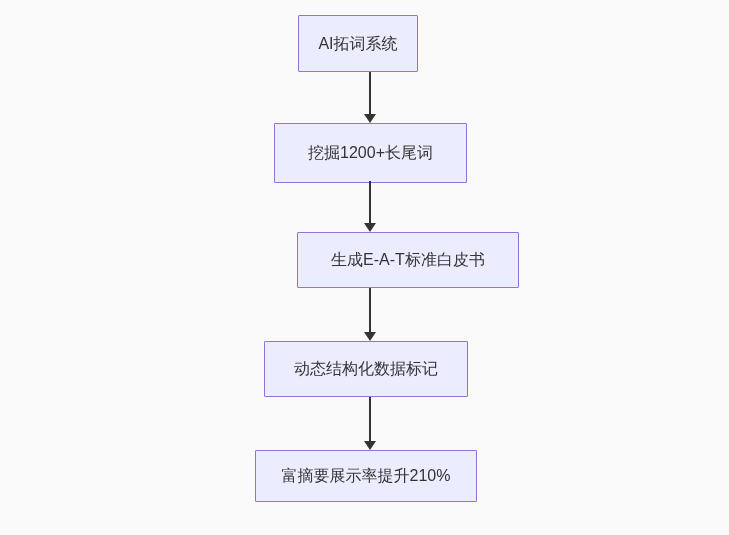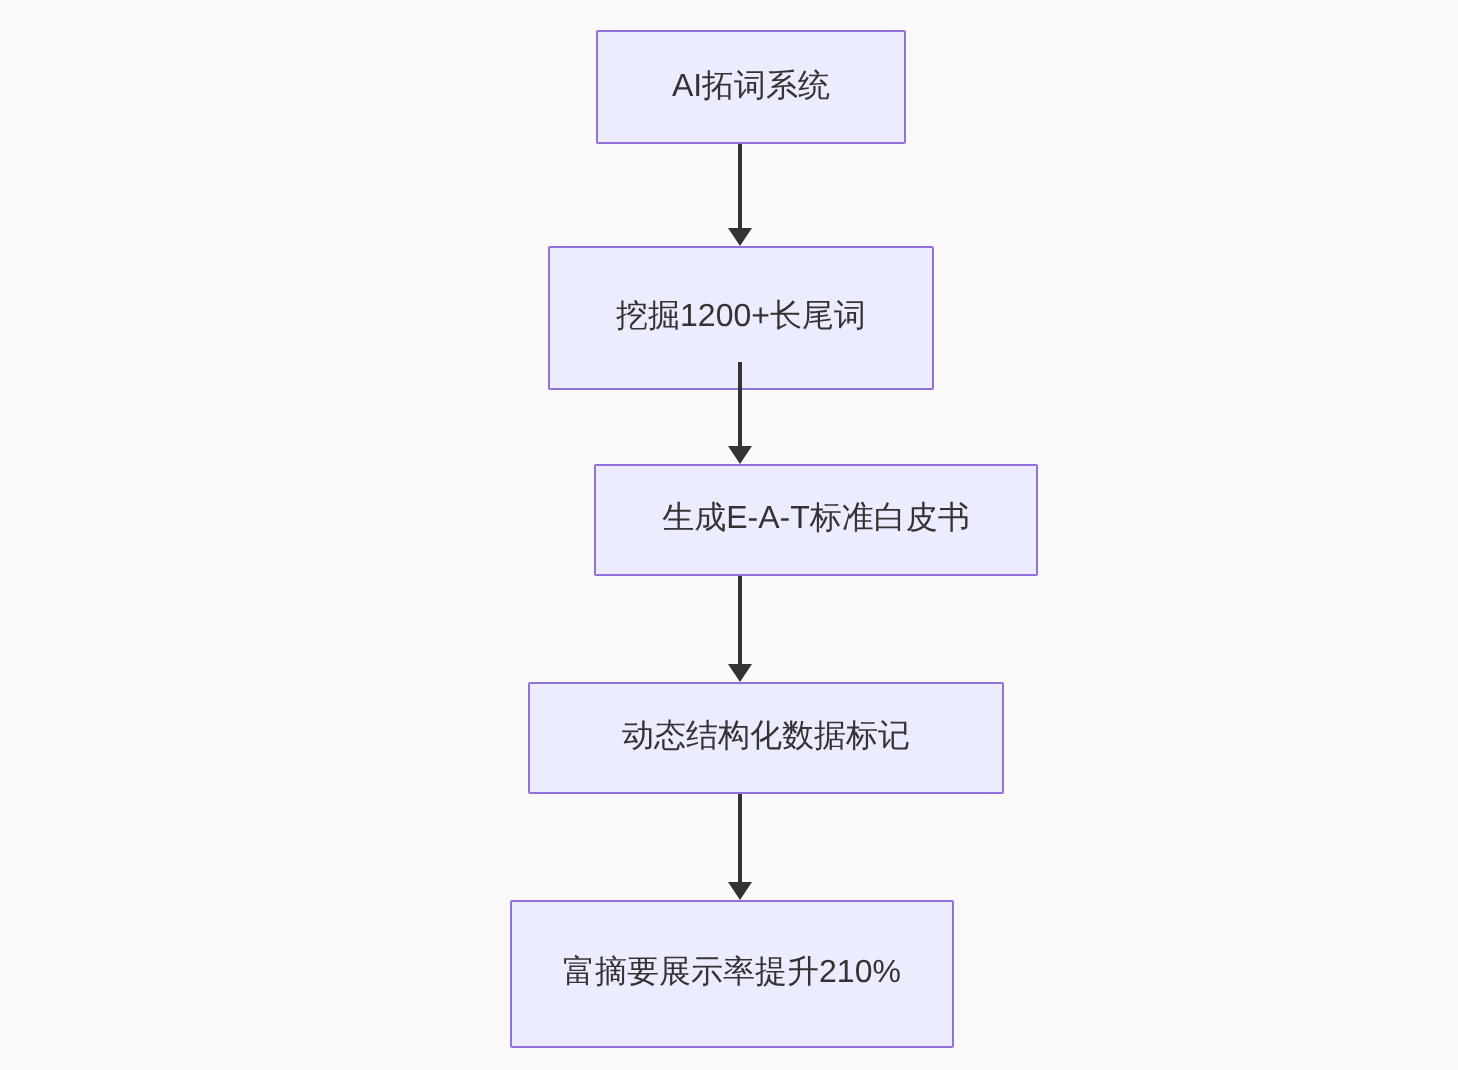--- a/index.html
+++ b/index.html
@@ -53,53 +53,53 @@
     border-left: 6px solid transparent;
     border-right: 6px solid transparent;
     border-top: 9px solid var(--arrow, #333333);
   }
 </style>
 </head>
 <body>
 
 <div class="canvas">
 
-  <div class="node" style="left:298px; top:15px; width:155px; height:57px;">
+  <div class="node" style="left:298px; top:15px; width:120px; height:57px;">
     <span>AI拓词系统</span>
   </div>
 
   <div class="arrow" style="left:364px; top:72px; height:51px;">
     <div class="arrow-line"></div>
     <div class="arrow-head"></div>
   </div>
 
-  <div class="node" style="left:274px; top:123px; width:193px; height:72px;">
+  <div class="node" style="left:274px; top:123px; width:193px; height:60px;">
     <span>挖掘1200+长尾词</span>
   </div>
 
   <div class="arrow" style="left:364px; top:181px; height:51px;">
     <div class="arrow-line"></div>
     <div class="arrow-head"></div>
   </div>
 
   <div class="node" style="left:261px; top:232px; width:222px; height:56px;margin-left:36px;">
     <span>生成E-A-T标准白皮书</span>
   </div>
 
   <div class="arrow" style="left:364px; top:288px; height:53px;">
     <div class="arrow-line"></div>
     <div class="arrow-head"></div>
   </div>
 
-  <div class="node" style="left:264px; top:341px; width:238px; height:56px;">
+  <div class="node" style="left:264px; top:341px; width:204px; height:56px;">
     <span>动态结构化数据标记</span>
   </div>
 
   <div class="arrow" style="left:364px; top:397px; height:53px;">
     <div class="arrow-line"></div>
     <div class="arrow-head"></div>
   </div>
 
-  <div class="node" style="left:255px; top:450px; width:222px; height:74px;">
+  <div class="node" style="left:255px; top:450px; width:222px; height:52px;">
     <span>富摘要展示率提升210%</span>
   </div>
 
 </div>
 
 </body></html>

